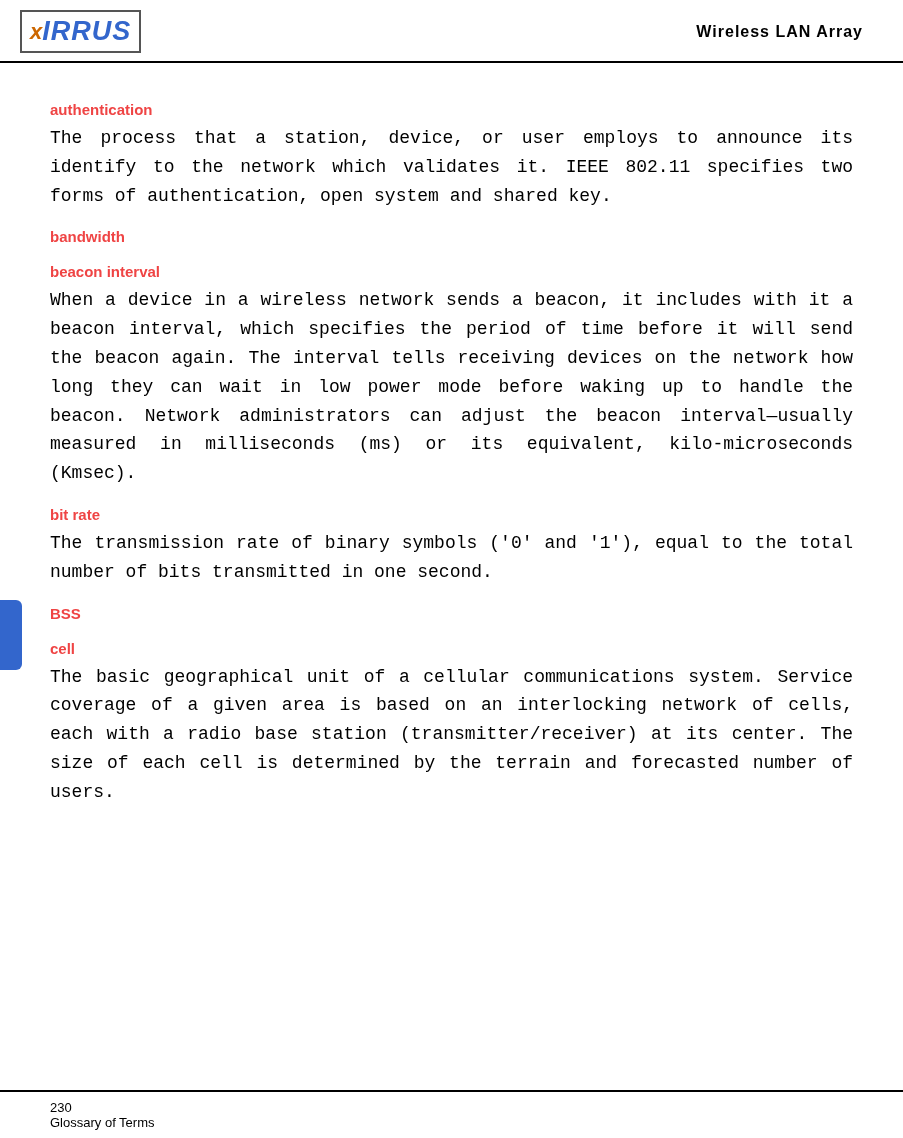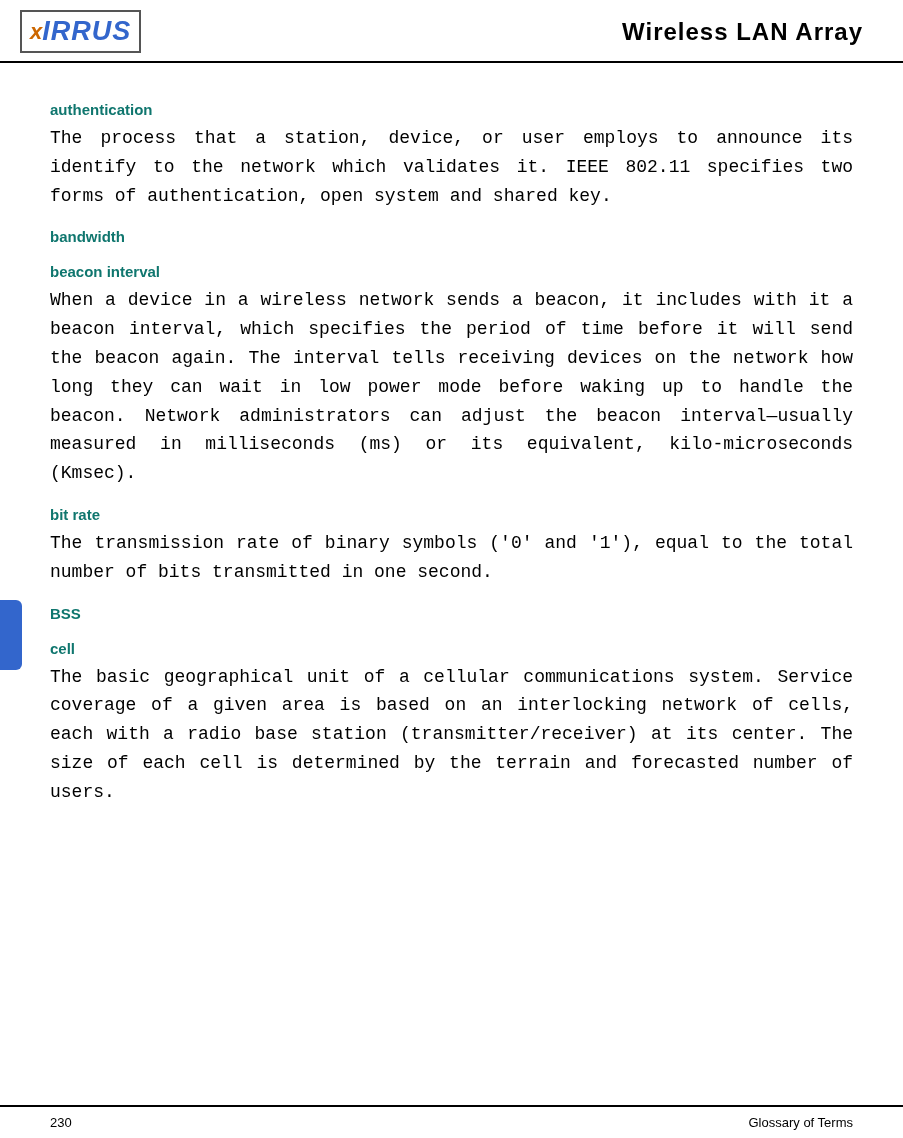--- a/index.html
+++ b/index.html
@@ -60,37 +60,37 @@
     .logo-irrus {
       font-size: 27px;
       font-weight: bold;
       font-style: italic;
       color: #3366cc;
       font-family: Arial, sans-serif;
       letter-spacing: 1px;
     }
 
     .header-title {
-      font-size: 24px;
+      font-size: 16px;
       font-weight: bold;
       color: #000;
       font-family: Arial, sans-serif;
       letter-spacing: 1px;
     }
 
     
     .content {
       padding: 20px 50px 20px 50px;
     }
 
     
     .term-heading {
       font-size: 15px;
       font-weight: bold;
-      color: #0f766e;
+      color: #ef4444;
       margin-bottom: 6px;
       margin-top: 18px;
       font-family: Arial, sans-serif;
     }
 
     
     .term-body {
       font-size: 18px;
       line-height: 1.6;
       text-align: justify;
@@ -127,20 +127,21 @@
       left: 0;
       right: 0;
       border-top: 2px solid #000;
       display: flex;
       justify-content: space-between;
       padding: 8px 50px;
       font-size: 13px;
       color: #000;
       font-family: Arial, sans-serif;
       background: #fff;
+      flex-direction: column;
     }
 
     .footer-page {
       font-weight: normal;
     }
 
     .footer-section {
       font-weight: normal;
     }
   </style>

